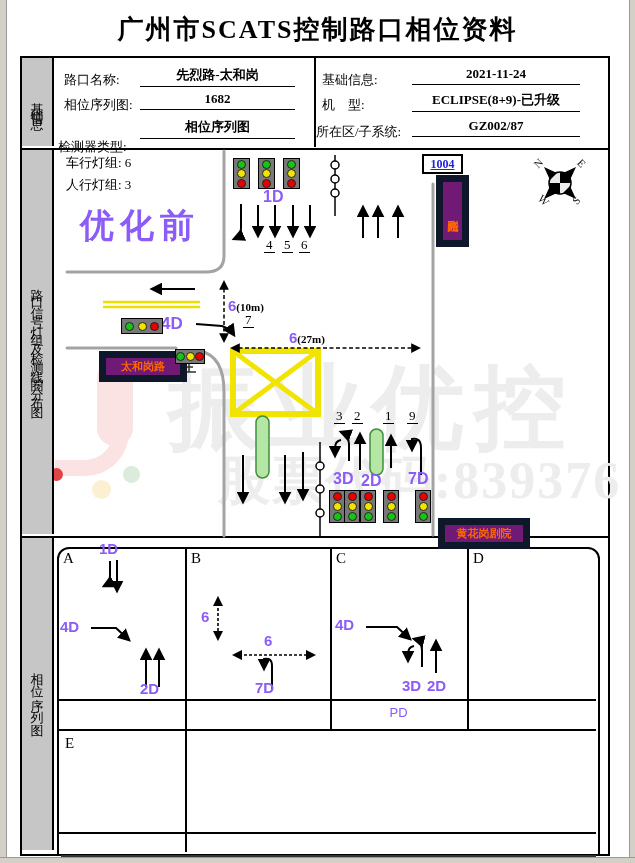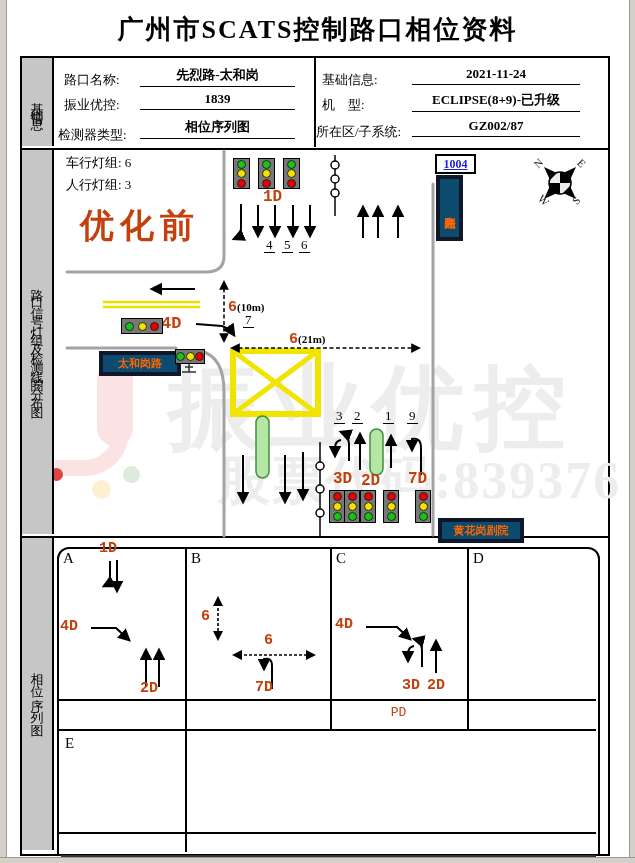--- a/index.html
+++ b/index.html
@@ -6,25 +6,25 @@
   body{width:635px;height:863px;background:#fff;position:relative;overflow:hidden;
        font-family:"Liberation Serif","DejaVu Serif",serif;color:#000}
   .abs{position:absolute}
   .sec{position:absolute;border:2px solid #000;z-index:0;background:#fff}
   .sidebar{position:absolute;background:#c6c6c6;border-right:2px solid #000;z-index:2;
            display:flex;align-items:center;justify-content:center}
   .vtext{writing-mode:vertical-rl;text-orientation:upright;font-size:13px;line-height:1}
   .lbl{position:absolute;font-size:13px;white-space:nowrap;z-index:4}
   .ulval{position:absolute;border-bottom:1px solid #000;text-align:center;font-size:13px;
          padding-bottom:2px;z-index:4;font-weight:bold}
-  .red{color:#c2410c;font-weight:bold;position:absolute;white-space:nowrap;z-index:5;
-       font-family:Liberation Mono, monospace}
+  .red{color:#8b5cf6;font-weight:bold;position:absolute;white-space:nowrap;z-index:5;
+       font-family:Liberation Sans, sans-serif}
   .lane{position:absolute;font-size:13px;border-bottom:1px solid #000;padding:0 2px;
         line-height:1.1;z-index:5}
-  .sign{position:absolute;background:#0c4a6e;border:4px solid #0f172a;color:#ff6600;
+  .sign{position:absolute;background:#701a75;border:7px solid #0f172a;color:#ff6600;
         font-weight:bold;font-size:11px;display:flex;align-items:center;justify-content:center;
         white-space:nowrap;z-index:4}
   .tl{position:absolute;background:#787878;border:1px solid #000;display:flex;
       align-items:center;justify-content:space-evenly;z-index:5}
   .tlv{flex-direction:column}
   .tl i{display:block;width:9px;height:9px;border-radius:50%;border:1px solid #222;box-sizing:border-box}
   .lg{background:#17c317}.ly{background:#f1e500}.lr{background:#e80000}
   .gl{position:absolute;background:#000;z-index:2}
   .wm{position:absolute;color:#ededed;font-weight:bold;z-index:1;white-space:nowrap;line-height:1}
   .wmshape{position:absolute;z-index:1}
@@ -58,36 +58,36 @@
 <div class="wm" style="left:168px;top:362px;font-size:92px;letter-spacing:10px">振业优控</div>
 <div class="wm" style="left:218px;top:455px;font-size:52px;letter-spacing:2px">股票代码:839376</div>
 <div class="wmshape" style="left:97px;top:360px;width:36px;height:86px;background:#fbe3e3;border-radius:18px"></div>
 <div class="wmshape" style="left:55px;top:400px;width:58px;height:60px;border-right:16px solid #fbe3e3;border-bottom:16px solid #fbe3e3;border-bottom-right-radius:44px"></div>
 <div class="wmshape" style="left:50px;top:468px;width:13px;height:13px;border-radius:50%;background:#e04444"></div>
 <div class="wmshape" style="left:92px;top:480px;width:19px;height:19px;border-radius:50%;background:#fdf0d2"></div>
 <div class="wmshape" style="left:123px;top:466px;width:17px;height:17px;border-radius:50%;background:#dcecdc"></div>
 
 <div class="lbl" style="left:64px;top:71px">路口名称:</div>
 <div class="ulval" style="left:140px;top:66px;width:155px">先烈路-太和岗</div>
-<div class="lbl" style="left:64px;top:96px">振业优控:</div>
-<div class="ulval" style="left:140px;top:91px;width:155px">1839</div>
-<div class="lbl" style="left:58px;top:126px">检测器类型:</div>
+<div class="lbl" style="left:64px;top:96px">相位序列图:</div>
+<div class="ulval" style="left:140px;top:91px;width:155px">1682</div>
+<div class="lbl" style="left:58px;top:138px">检测器类型:</div>
 <div class="ulval" style="left:140px;top:118px;width:155px">相位序列图</div>
 <div class="gl" style="left:314px;top:57px;width:2px;height:90px"></div>
 <div class="lbl" style="left:322px;top:71px">基础信息:</div>
 <div class="ulval" style="left:412px;top:66px;width:168px">2021-11-24</div>
 <div class="lbl" style="left:322px;top:96px">机　型:</div>
 <div class="ulval" style="left:412px;top:91px;width:168px">ECLIPSE(8+9)-已升级</div>
 <div class="lbl" style="left:316px;top:123px">所在区/子系统:</div>
 <div class="ulval" style="left:412px;top:118px;width:168px">GZ002/87</div>
 
 <div class="lbl" style="left:66px;top:154px">车行灯组: 6</div>
 <div class="lbl" style="left:66px;top:176px">人行灯组: 3</div>
 <div class="red" style="left:80px;top:203px;font-size:34px;letter-spacing:6px">优化前</div>
-<div class="node-link" style="left:435px;top:154px;width:37px;height:16px">1004</div>
+<div class="node-link" style="left:422px;top:154px;width:37px;height:16px">1004</div>
 <div class="sign" style="left:436px;top:175px;width:19px;height:58px">
   <span class="vtext" style="font-size:11px;color:#ff6600">先烈路</span>
 </div>
 <div class="sign" style="left:99px;top:351px;width:74px;height:17px">太和岗路</div>
 <div class="sign" style="left:438px;top:518px;width:78px;height:17px">黄花岗剧院</div>
 
 <div class="red" style="left:263px;top:188px;font-size:16px">1D</div>
 <div class="red" style="left:161px;top:314px;font-size:17px">4D</div>
 <div class="red" style="left:333px;top:470px;font-size:16px">3D</div>
 <div class="red" style="left:361px;top:472px;font-size:16px">2D</div>
@@ -99,21 +99,21 @@
 <div class="lane" style="left:243px;top:313px">7</div>
 <div class="lane" style="left:334px;top:409px">3</div>
 <div class="lane" style="left:352px;top:409px">2</div>
 <div class="lane" style="left:383px;top:409px">1</div>
 <div class="lane" style="left:407px;top:409px">9</div>
 
 <div class="abs" style="left:228px;top:297px;z-index:5;white-space:nowrap">
   <span class="red" style="position:static;font-size:15px">6</span><span style="font-size:11px;font-weight:bold">(10m)</span>
 </div>
 <div class="abs" style="left:289px;top:329px;z-index:5;white-space:nowrap">
-  <span class="red" style="position:static;font-size:15px">6</span><span style="font-size:11px;font-weight:bold">(21m)</span>
+  <span class="red" style="position:static;font-size:15px">6</span><span style="font-size:11px;font-weight:bold">(27m)</span>
 </div>
 
 <div class="tl tlv" style="left:233px;top:158px;width:15px;height:29px">
     <i class="lg"></i>
     <i class="ly"></i>
     <i class="lr"></i>
   </div>
 <div class="tl tlv" style="left:258px;top:158px;width:15px;height:29px">
     <i class="lg"></i>
     <i class="ly"></i>

